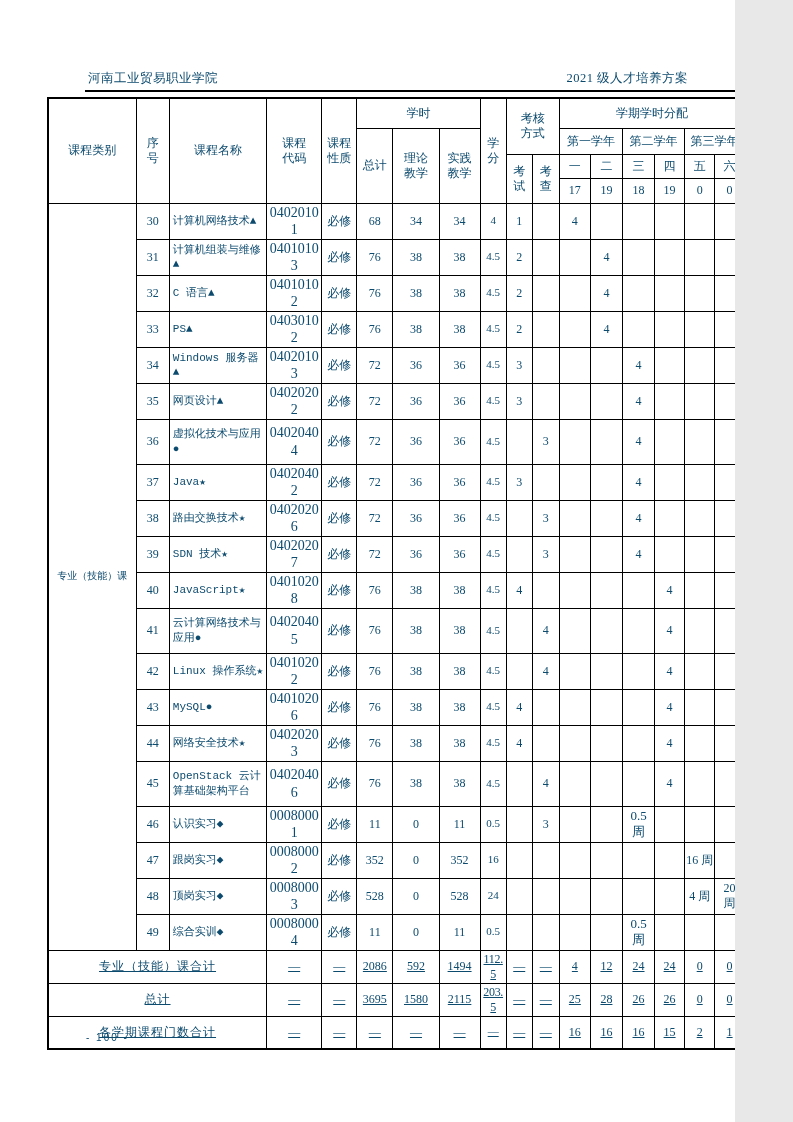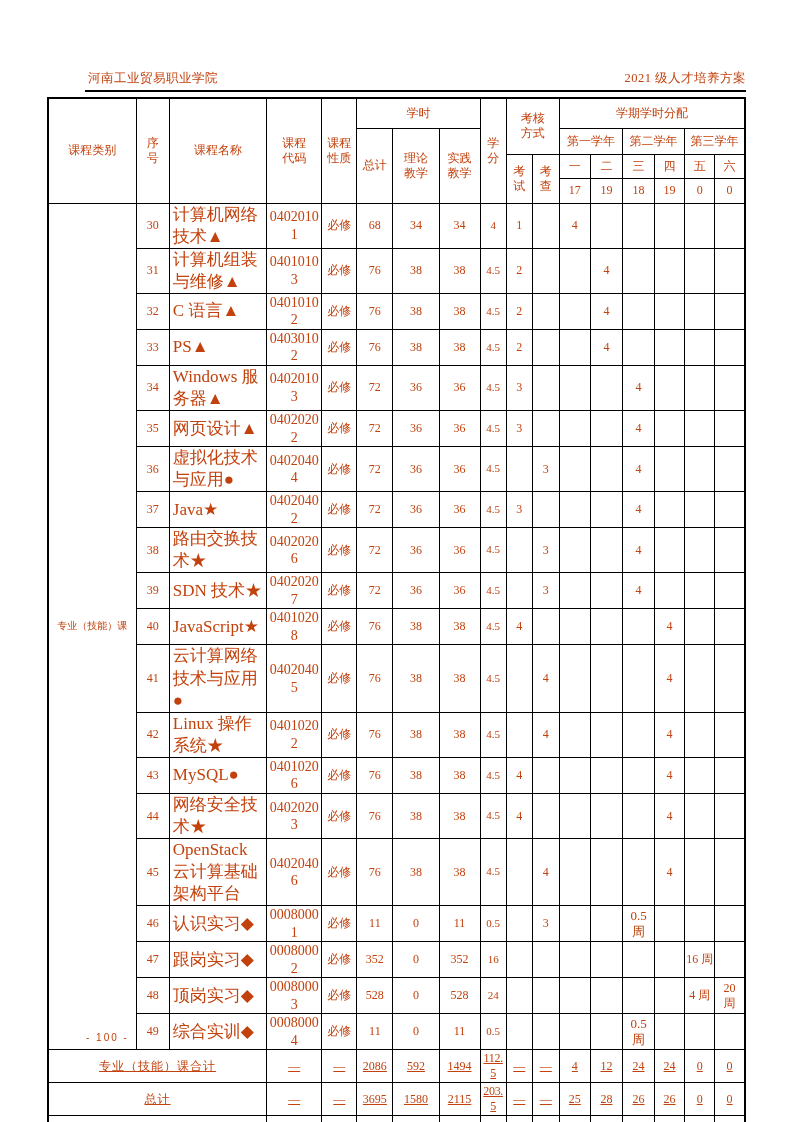--- a/index.html
+++ b/index.html
@@ -1,21 +1,21 @@
 <!DOCTYPE html>
 <html><head>
 <meta charset="utf-8">
 <style>
   html,body{margin:0;padding:0;background:#e8e8e8;}
   .page{
     position:relative;
-    width:793px;height:1122px;
+    width:735px;height:1122px;
     background:#ffffff;
     font-family:"Liberation Serif","DejaVu Serif",serif;
-    color:#c2410c;
+    color:#0c4a6e;
     overflow:hidden;
   }
   .page-header{
     position:absolute;top:70px;left:88px;right:47px;
     display:flex;justify-content:space-between;align-items:flex-end;
     font-size:12.5px;letter-spacing:.5px;
   }
   .header-rule{
     position:absolute;top:90px;left:85px;width:661px;height:2px;background:#000;
   }
@@ -37,21 +37,21 @@
   .curriculum thead th{font-weight:normal;}
   .v{white-space:pre-line;}
   tr.hr-a{height:30px;}
   tr.hr-b{height:26px;}
   tr.hr-c{height:24px;}
   tr.hr-d{height:25px;}
   tbody tr{height:32px;}
   tbody tr.tall{height:45px;}
   tfoot tr{height:33px;}
   tfoot td{font-weight:bold;text-decoration:underline;}
-  td.name-cell{text-align:left;padding-left:3px;font-size:17px;line-height:1.3;}
+  td.name-cell{text-align:left;padding-left:3px;font-size:11px;line-height:1.3;font-family:Liberation Mono, monospace;}
   td.code-cell{font-size:14px;margin-left:8px;}
   td.credit-cell{font-size:11px;}
   td.wk{font-size:12px;}
   td.wk-sm{font-size:13px;}
   td.sm{font-size:12px;letter-spacing:-0.3px;}
   td.category-cell{font-size:10px;}
   tfoot td.label-cell{font-size:12px;letter-spacing:1px;}
   .page-number{
     position:absolute;left:86px;top:1032px;
     font-size:10px;letter-spacing:2px;

